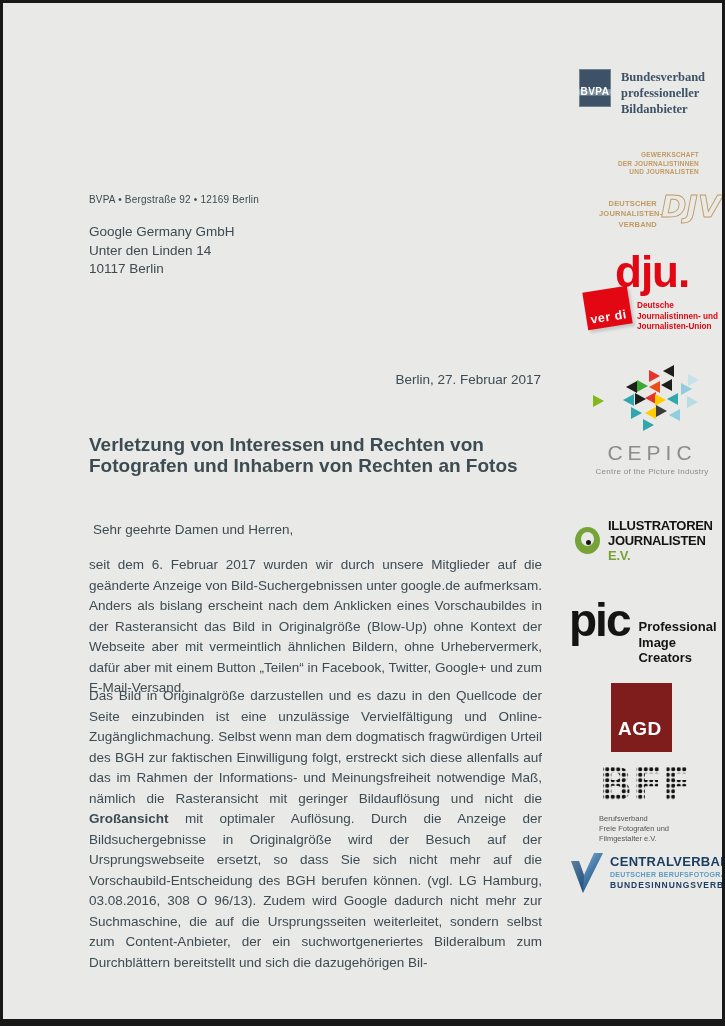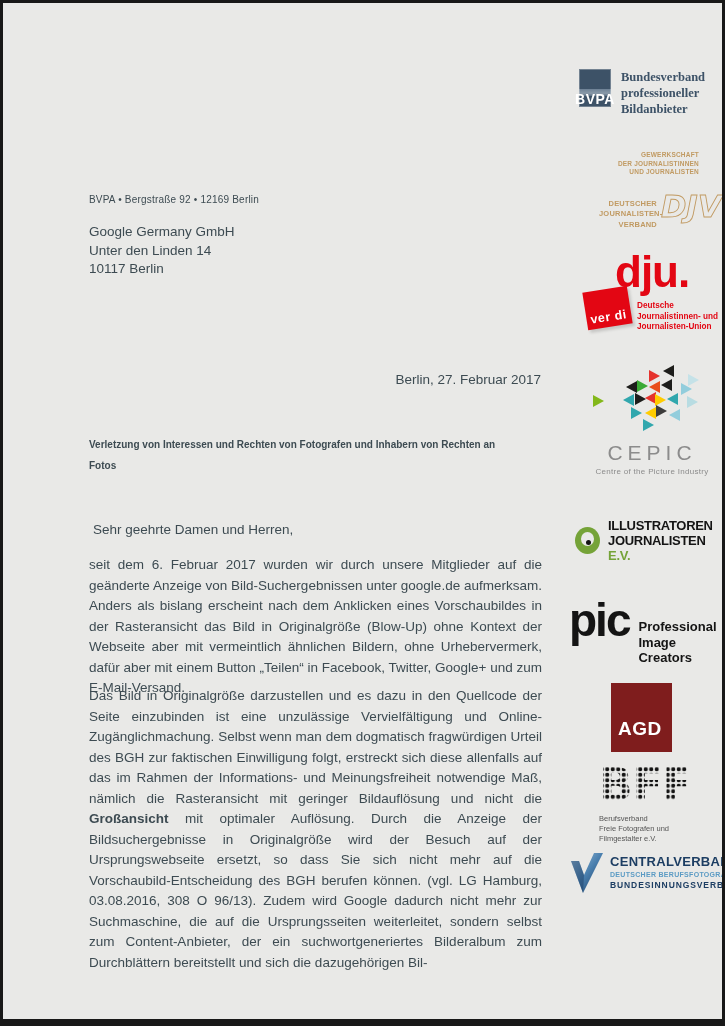--- a/index.html
+++ b/index.html
@@ -10,37 +10,37 @@
     border:3px solid #181818; border-bottom-width:7px;
     font-family:"Liberation Sans","DejaVu Sans",sans-serif;
     color:#3d4b52; overflow:hidden;
   }
   .preline { white-space:pre-line; }
 
   
   .sender-line { position:absolute; left:86px; top:191px; font-size:10px; letter-spacing:.2px; }
   .recipient   { position:absolute; left:86px; top:220px; font-size:13.5px; line-height:18.5px; }
   .date-line   { position:absolute; left:86px; top:369px; width:452px; text-align:right; font-size:13.5px; }
-  .subject     { position:absolute; left:86px; top:431px; width:430px; font-weight:bold; font-size:10px; line-height:21px; }
+  .subject     { position:absolute; left:86px; top:431px; width:430px; font-weight:bold; font-size:19px; line-height:21px; }
   .salutation  { position:absolute; left:90px; top:519px; font-size:13.5px; }
   .para { position:absolute; left:86px; width:453px; font-size:13.5px; line-height:20.5px;
           text-align:justify; hyphens:auto; -webkit-hyphens:auto; }
   .para-1 { top:552px; }
   .para-2 { top:683px; }
 
   
   .logo { position:absolute; }
 
   
   .logo-bvpa { left:576px; top:66px; display:flex; gap:10px; }
   .bvpa-square { width:32px; height:38px;
     background:linear-gradient(180deg,#3d5267 0%,#3d5267 52%,#6c8094 52%,#8a9aa9 64%,#54687c 72%,#3d5267 72%);
     box-shadow:inset 0 0 0 1px rgba(255,255,255,.28);
     display:flex; align-items:flex-end; justify-content:center; }
-  .bvpa-abbr { color:#fff; font-weight:bold; font-size:14px; letter-spacing:.5px; padding-bottom:0; }
+  .bvpa-abbr { color:#fff; font-weight:bold; font-size:10px; letter-spacing:.5px; padding-bottom:10px; }
   .bvpa-name { font-family:"Liberation Serif","DejaVu Serif",serif; font-weight:bold;
                font-size:12.5px; line-height:16px; color:#3d5267; width:112px; }
 
   
   .logo-djv { left:576px; top:148px; width:146px; }
   .djv-top  { text-align:right; padding-right:26px; font-size:6.5px; line-height:8.6px;
               color:#c19a62; font-weight:bold; letter-spacing:.2px; }
   .djv-main { display:flex; margin-top:4px; }
   .djv-left { width:58px; text-align:right; font-size:7.5px; line-height:10.5px;
               color:#c19a62; font-weight:bold; margin-top:18px; letter-spacing:.2px;margin-left:20px; }

